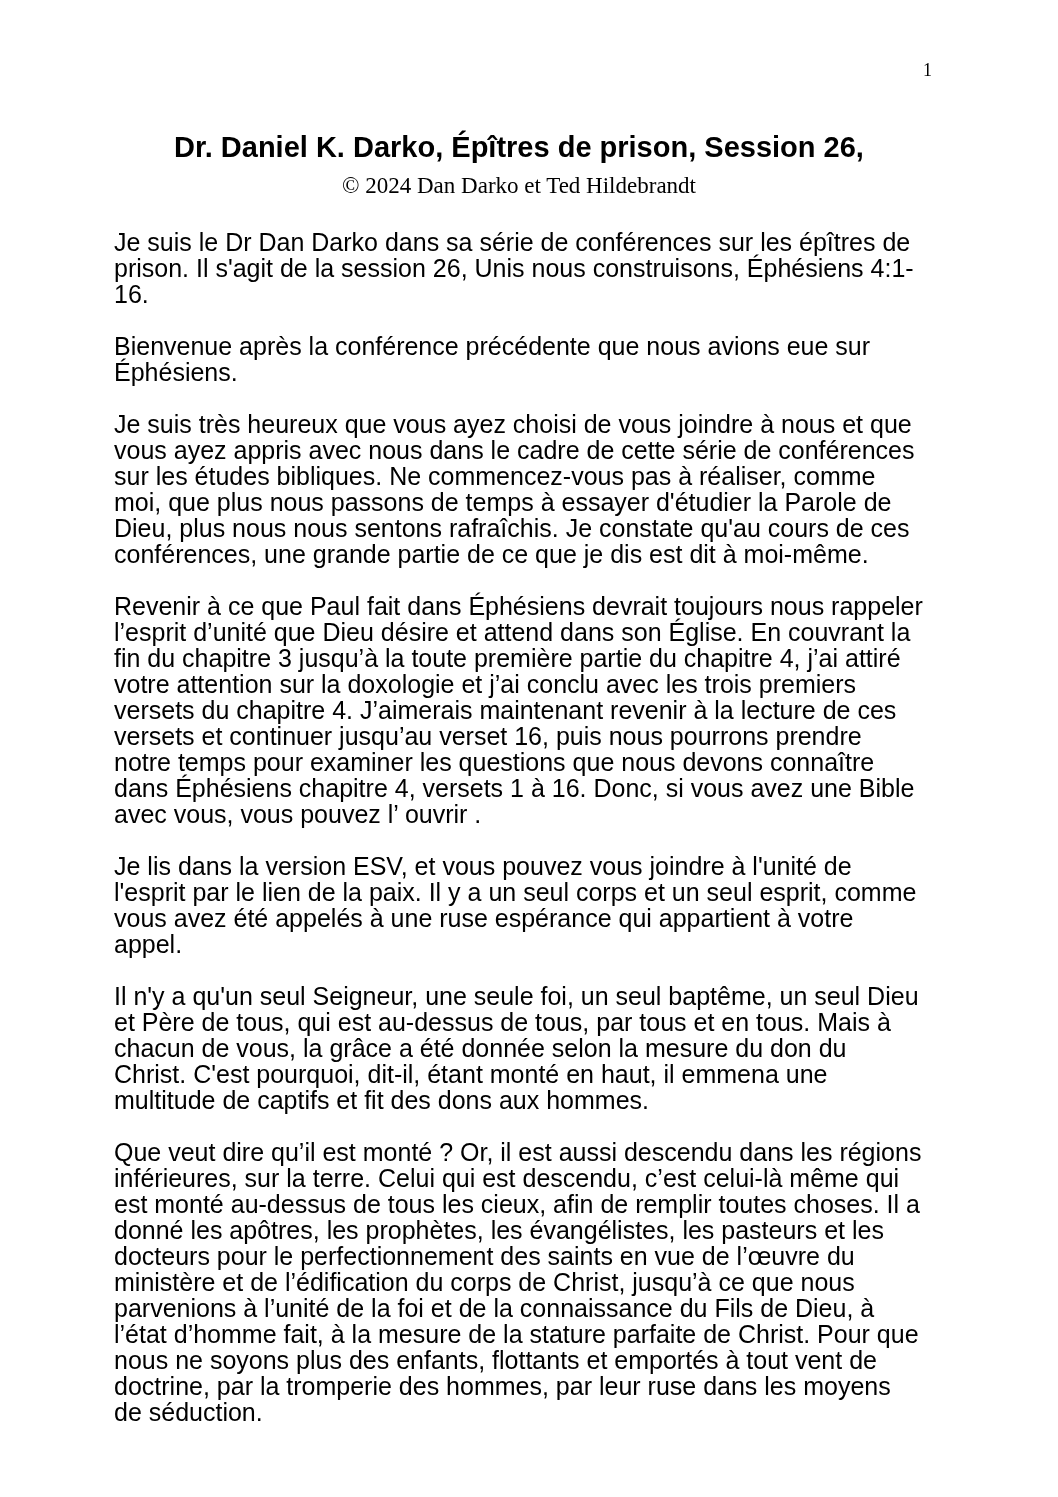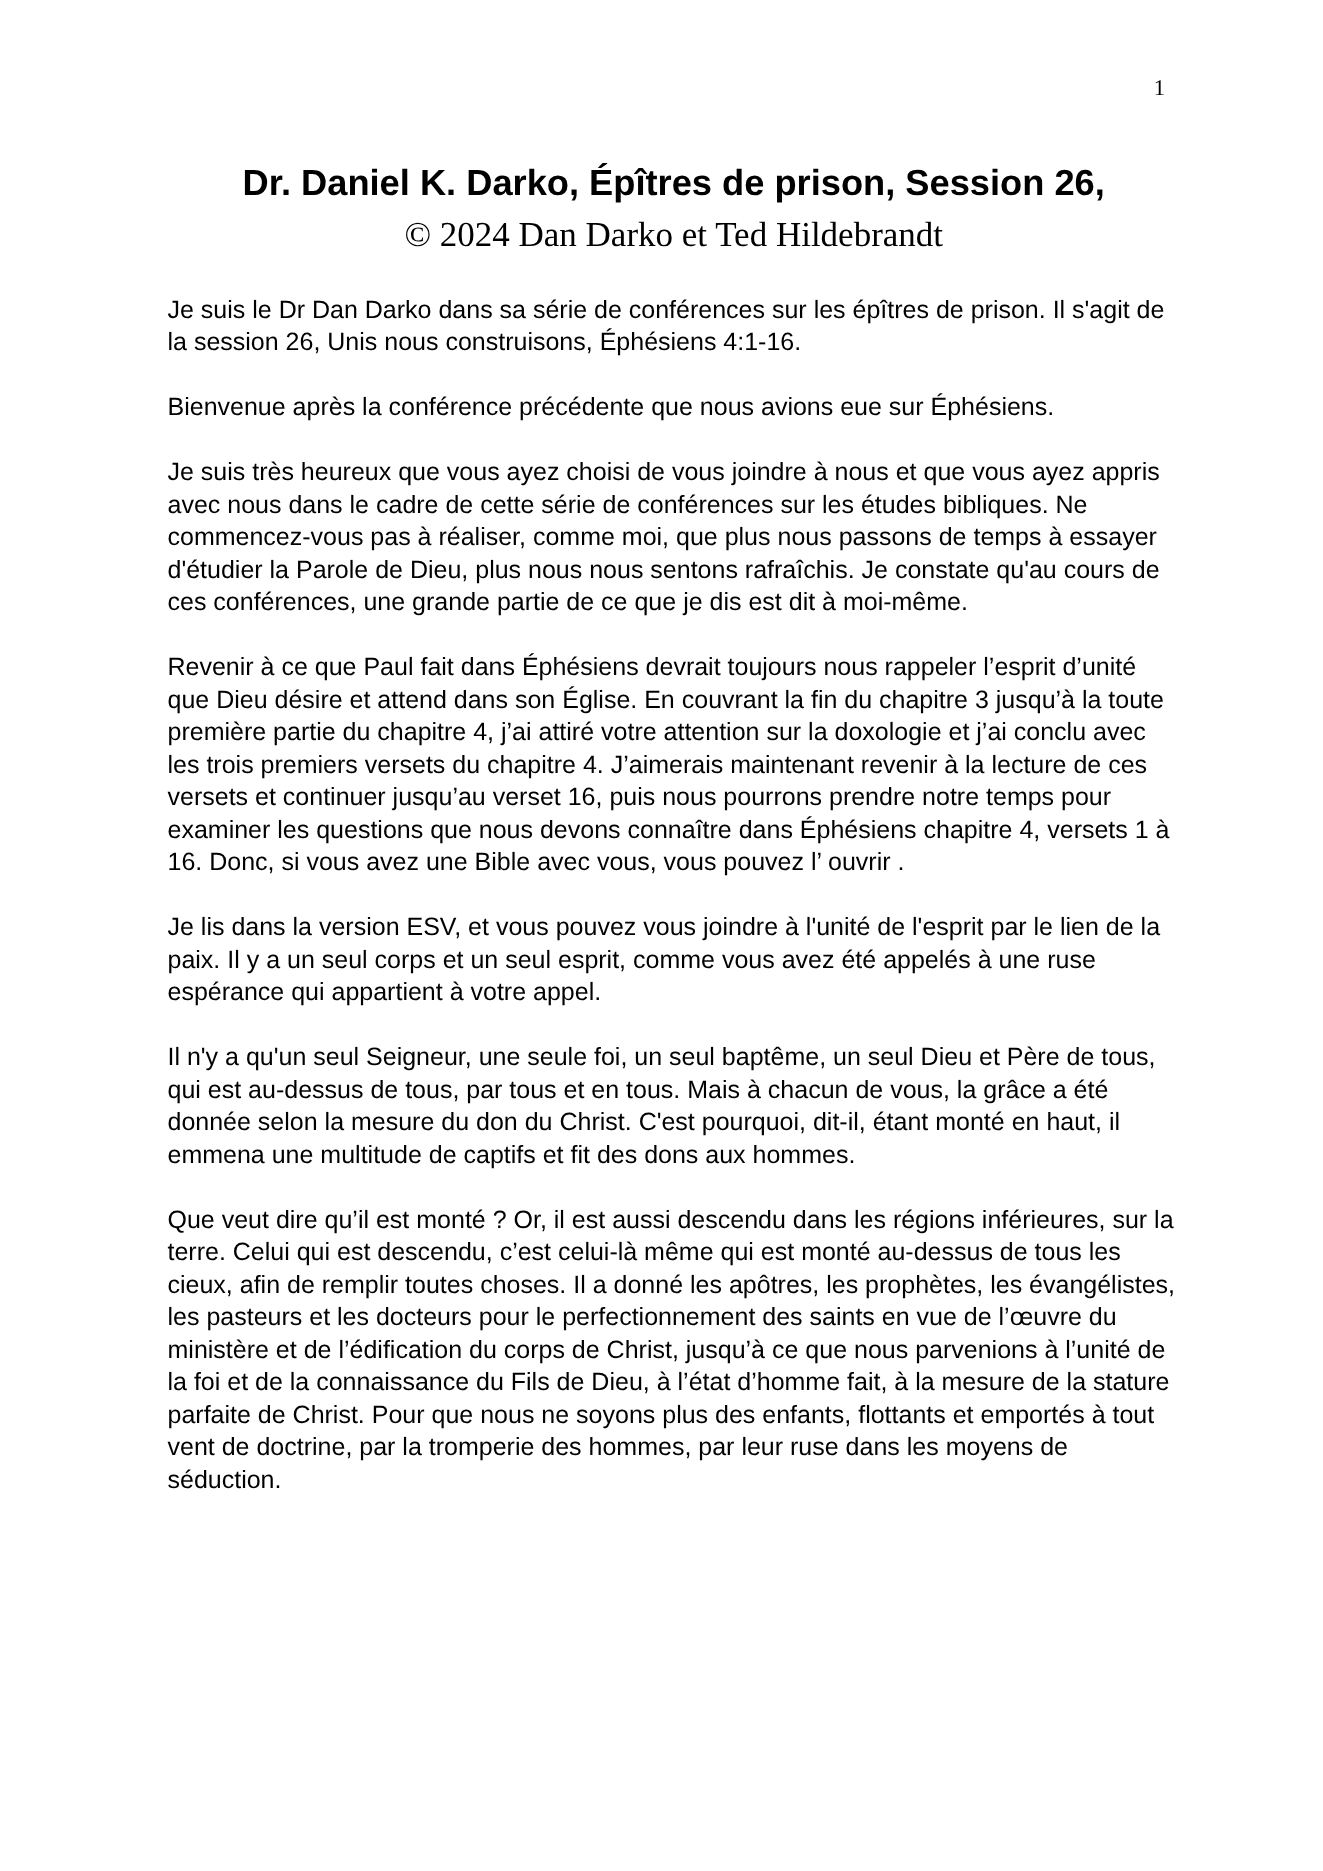--- a/index.html
+++ b/index.html
@@ -20,42 +20,42 @@
   .page-number {
     position: absolute;
     top: 60px;
     right: 126px;
     font-family: "Liberation Serif", serif;
     font-size: 18px;
     color: #000000;
   }
   .content {
     position: absolute;
-    left: 134px;
+    left: 114px;
     top: 128px;
     width: 810px;
   }
   .title {
     font-family: "Liberation Sans", sans-serif;
     font-size: 29px;
     font-weight: bold;
     text-align: center;
     line-height: 1.35;
     margin: 0;
     color: #000000;
   }
   .copyright {
     font-family: "Liberation Serif", serif;
-    font-size: 28px;
+    font-size: 23px;
     text-align: center;
     margin: 6px 0 30px 0;
     color: #000000;
   }
   .body-text p {
-    font-size: 20px;
+    font-size: 25px;
     line-height: 26px;
     margin: 0 0 26px 0;
     text-align: left;
     color: #000000;
   }
 </style>
 </head>
 <body>
 
 <div class="page">

